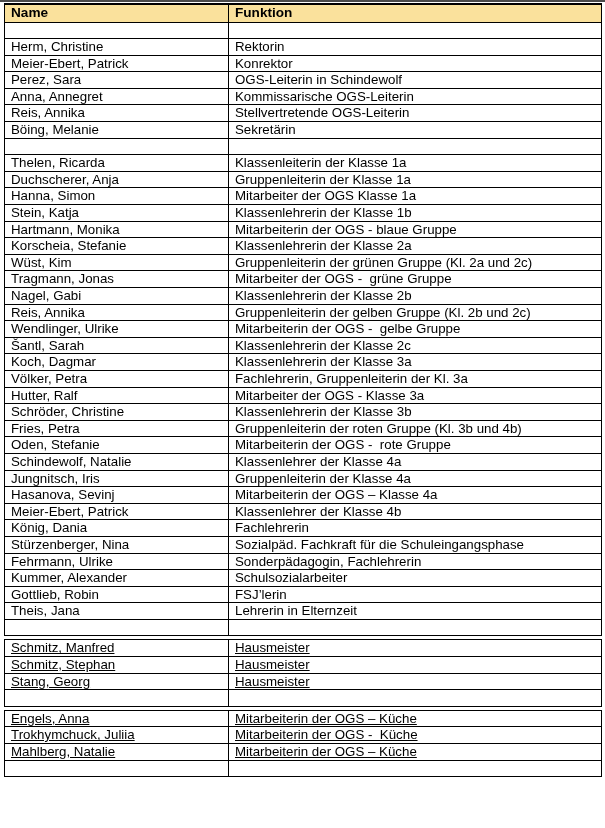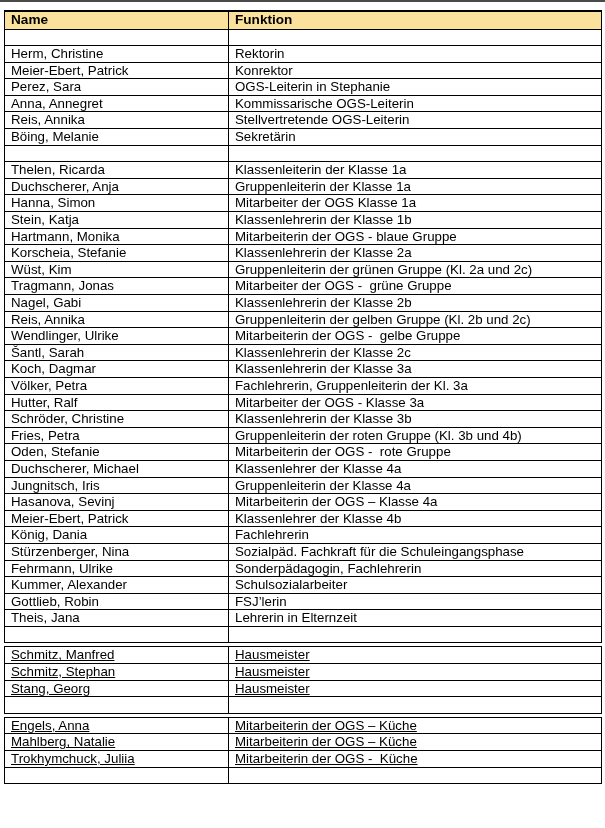--- a/index.html
+++ b/index.html
@@ -14,21 +14,21 @@
   body{font-family:"Liberation Sans","DejaVu Sans",sans-serif;color:var(--text);}
   .page{position:relative;width:605px;height:828px;overflow:hidden;background:var(--page-bg);}
   .cropped-line{position:absolute;top:0;left:0;width:605px;height:2px;background:var(--top-line);}
   table.t{
     border-collapse:collapse;
     table-layout:fixed;
     width:597px;
     margin-left:4px;
     font-size:13.3px;
   }
-  table#t0{margin-top:10px;}
+  table#t0{margin-top:3px;}
   table.t + table.t{margin-top:3px;text-decoration:underline;}
   col.c-name{width:224px;}
   col.c-funk{width:373px;}
   th,td{
     border:1px solid var(--border);
     height:16.6px;
     line-height:15.6px;
     padding:0 3px 0 6px;
     text-align:left;
     vertical-align:middle;
@@ -69,21 +69,21 @@
         <tr>
           <td>Herm, Christine</td>
           <td>Rektorin</td>
         </tr>
         <tr>
           <td>Meier-Ebert, Patrick</td>
           <td>Konrektor</td>
         </tr>
         <tr>
           <td>Perez, Sara</td>
-          <td>OGS-Leiterin in Stephanie</td>
+          <td>OGS-Leiterin in Schindewolf</td>
         </tr>
         <tr>
           <td>Anna, Annegret</td>
           <td>Kommissarische OGS-Leiterin</td>
         </tr>
         <tr>
           <td>Reis, Annika</td>
           <td>Stellvertretende OGS-Leiterin</td>
         </tr>
         <tr>
@@ -160,21 +160,21 @@
         </tr>
         <tr>
           <td>Fries, Petra</td>
           <td>Gruppenleiterin der roten Gruppe (Kl. 3b und 4b)</td>
         </tr>
         <tr>
           <td>Oden, Stefanie</td>
           <td>Mitarbeiterin der OGS -  rote Gruppe</td>
         </tr>
         <tr>
-          <td>Duchscherer, Michael</td>
+          <td>Schindewolf, Natalie</td>
           <td>Klassenlehrer der Klasse 4a</td>
         </tr>
         <tr>
           <td>Jungnitsch, Iris</td>
           <td>Gruppenleiterin der Klasse 4a</td>
         </tr>
         <tr>
           <td>Hasanova, Sevinj</td>
           <td>Mitarbeiterin der OGS – Klasse 4a</td>
         </tr>
@@ -242,26 +242,26 @@
     <colgroup>
         <col class="c-name">
         <col class="c-funk">
       </colgroup>
     <tbody>
         <tr>
           <td>Engels, Anna</td>
           <td>Mitarbeiterin der OGS – Küche</td>
         </tr>
         <tr>
+          <td>Trokhymchuck, Juliia</td>
+          <td>Mitarbeiterin der OGS -  Küche</td>
+        </tr>
+        <tr>
           <td>Mahlberg, Natalie</td>
           <td>Mitarbeiterin der OGS – Küche</td>
-        </tr>
-        <tr>
-          <td>Trokhymchuck, Juliia</td>
-          <td>Mitarbeiterin der OGS -  Küche</td>
         </tr>
         <tr>
           <td></td>
           <td></td>
         </tr>
       </tbody>
   </table>
 </div>
 
 </body></html>

